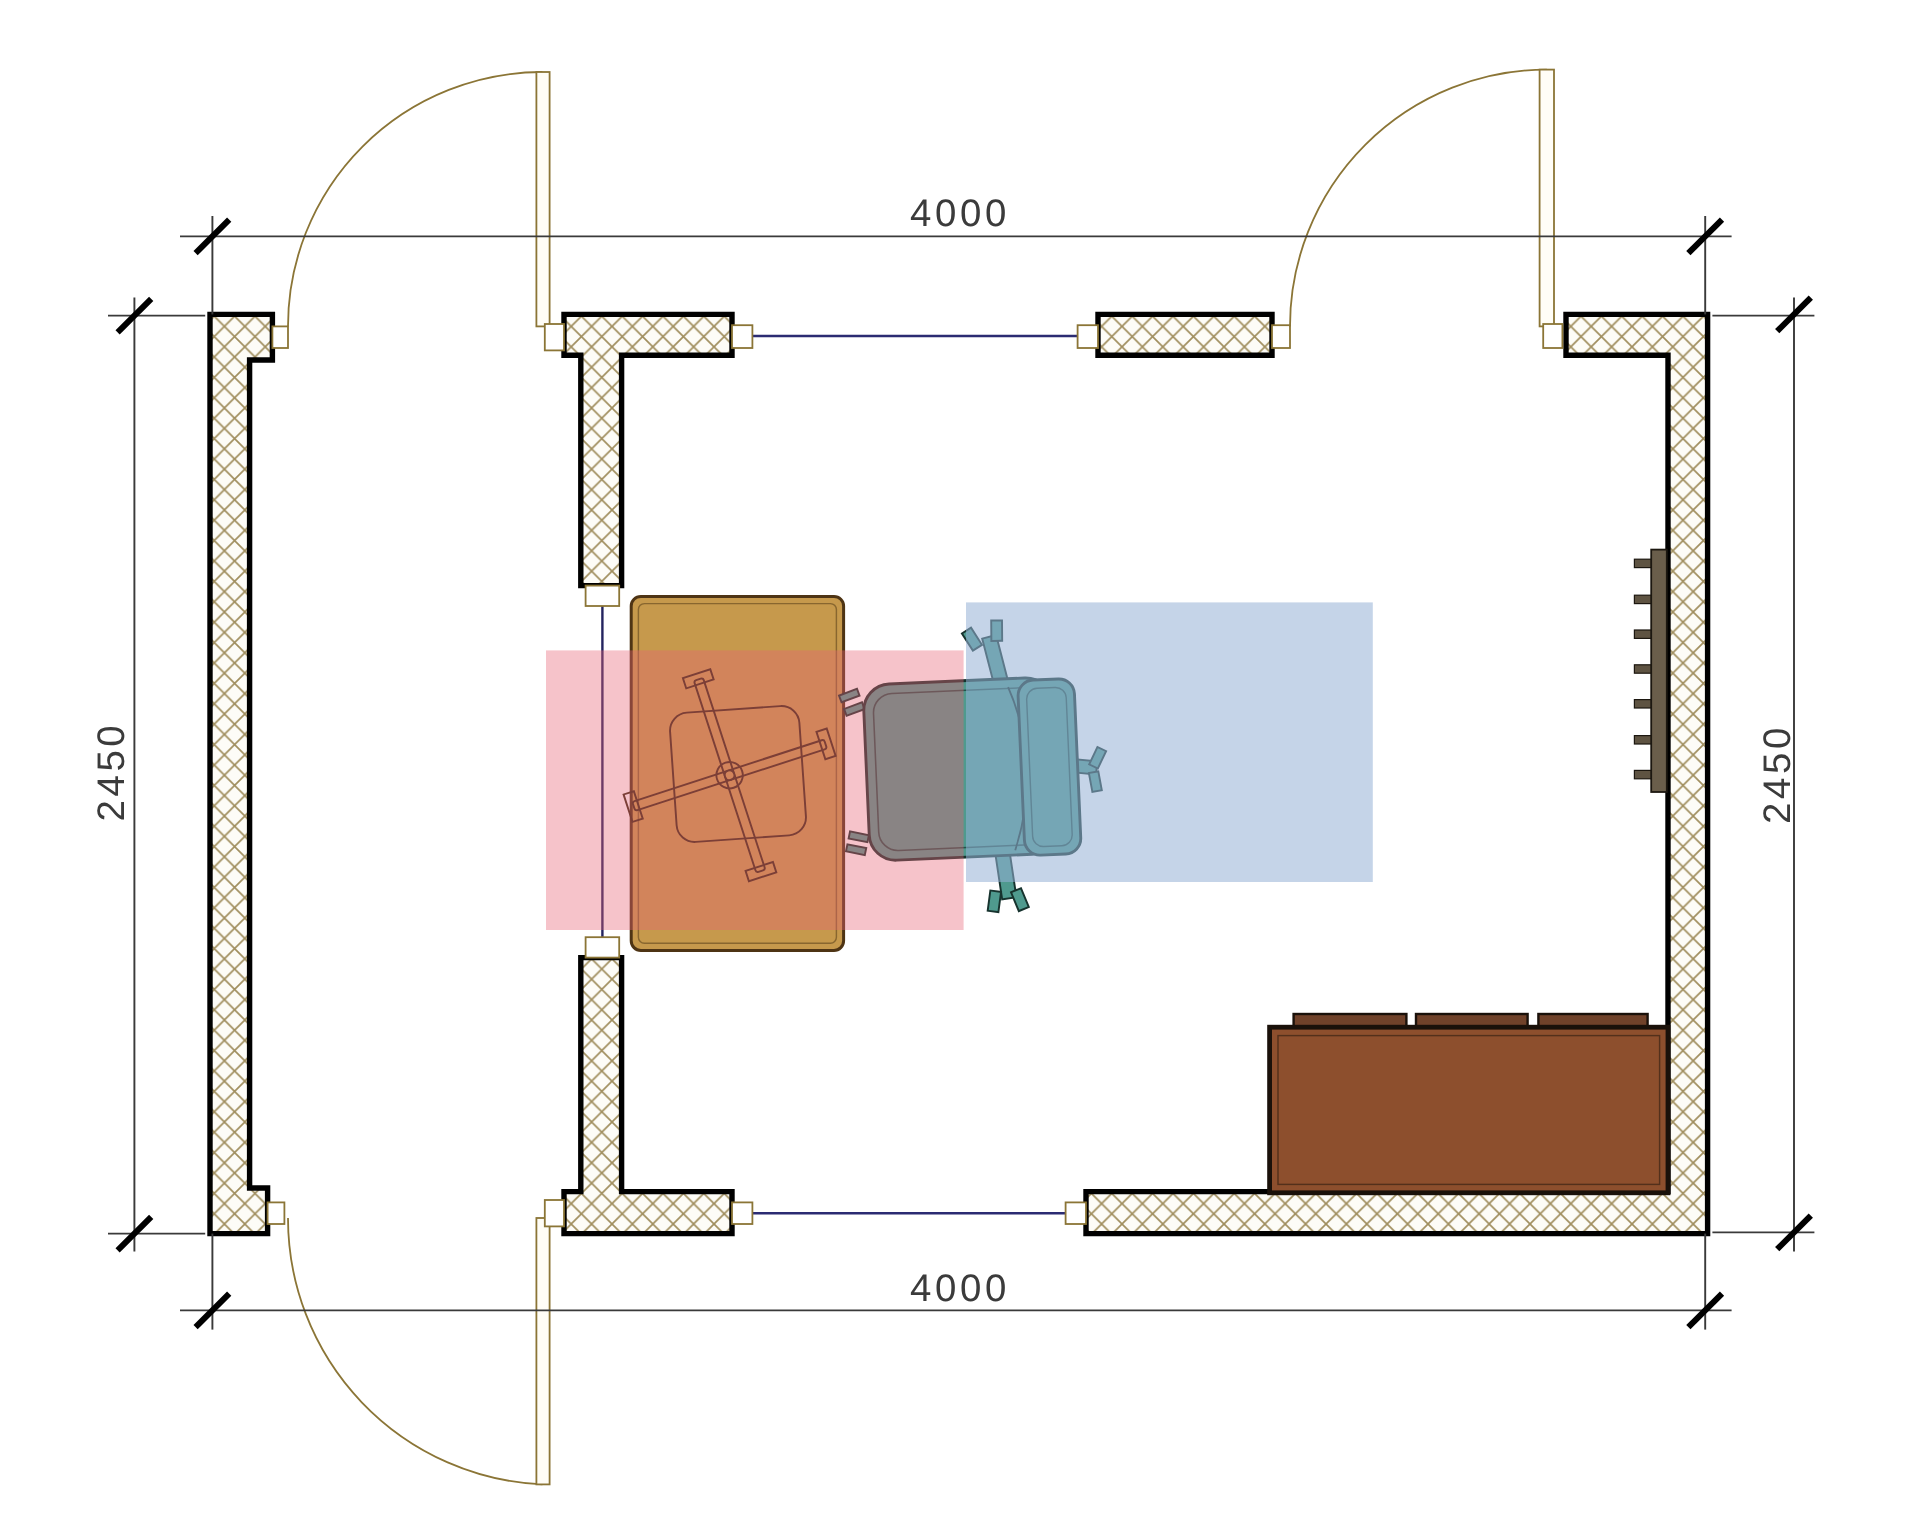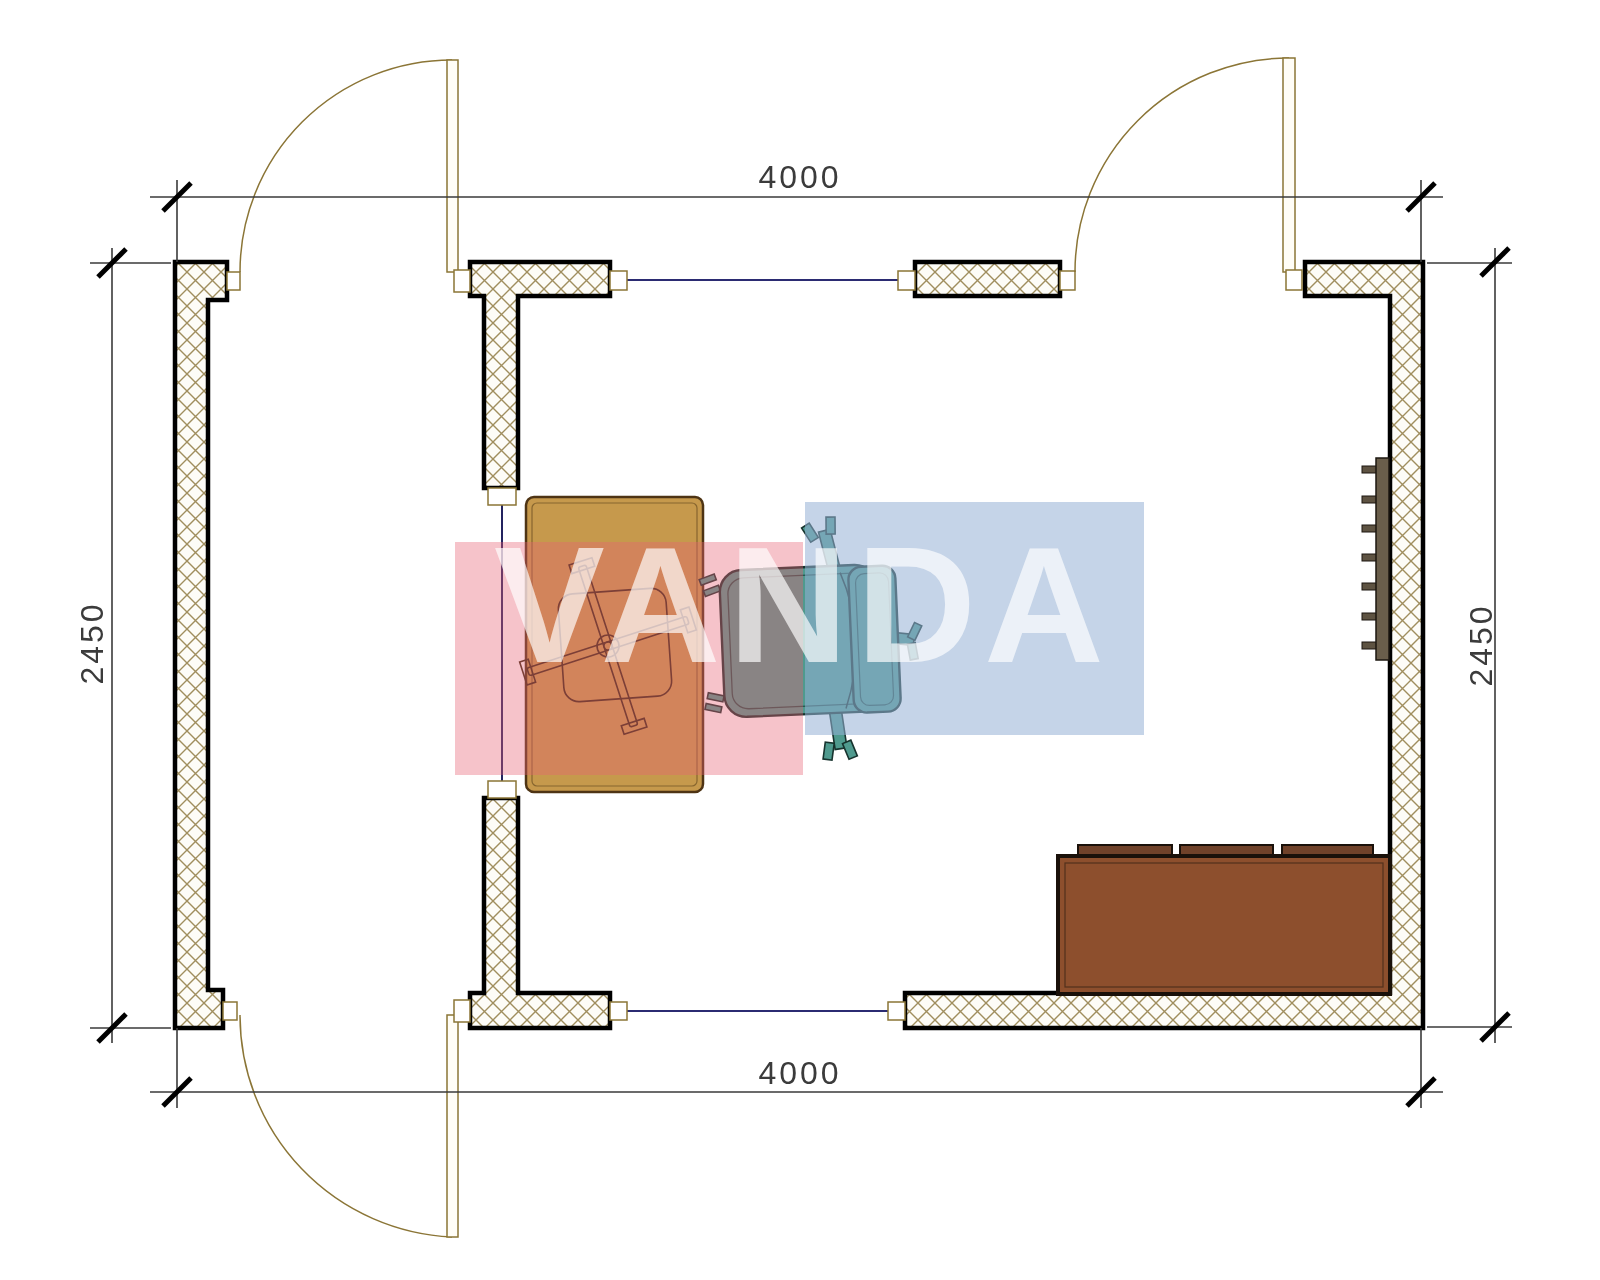--- a/index.html
+++ b/index.html
@@ -175,20 +175,19 @@
       <path d="M1407,1106 L1435,1078"></path>
       <path d="M98,277 L126,249"></path>
       <path d="M98,1042 L126,1014"></path>
       <path d="M1481,276 L1509,248"></path>
       <path d="M1481,1041 L1509,1013"></path>
     </g>
   </svg>
 
   <div class="wm-rect wm-pink"></div>
   <div class="wm-rect wm-blue"></div>
-  <div class="wm-text">VANDA</div>
 
   <div class="dim-label horizontal" style="left:800px;top:160px;">4000</div>
   <div class="dim-label horizontal" style="left:800px;top:1056px;">4000</div>
   <div class="dim-label vertical" style="left:92px;top:643px;">2450</div>
   <div class="dim-label vertical" style="left:1481px;top:645px;">2450</div>
 
 </div>
 
 </body></html>

